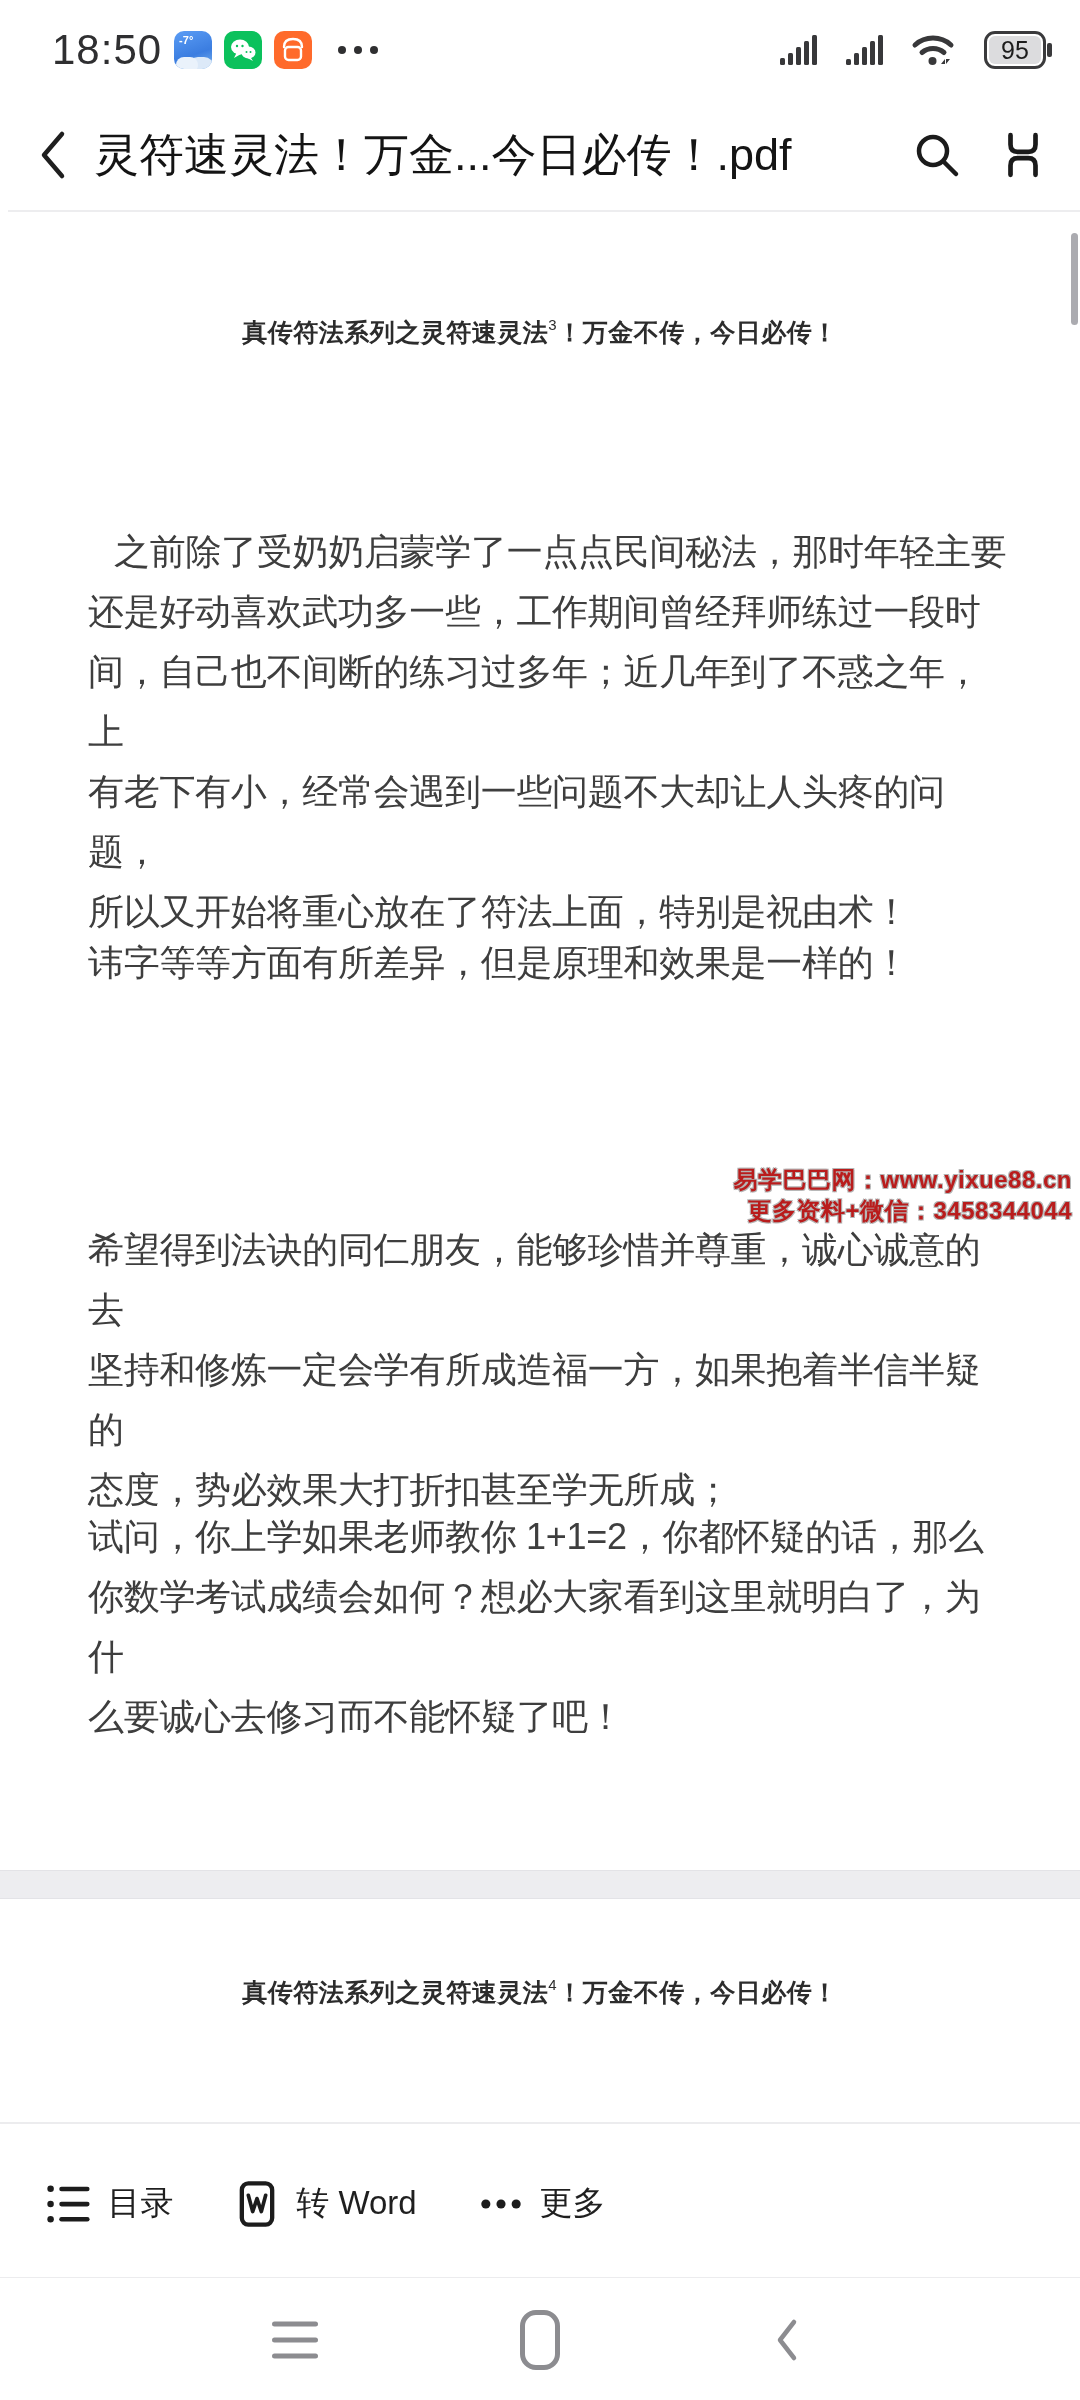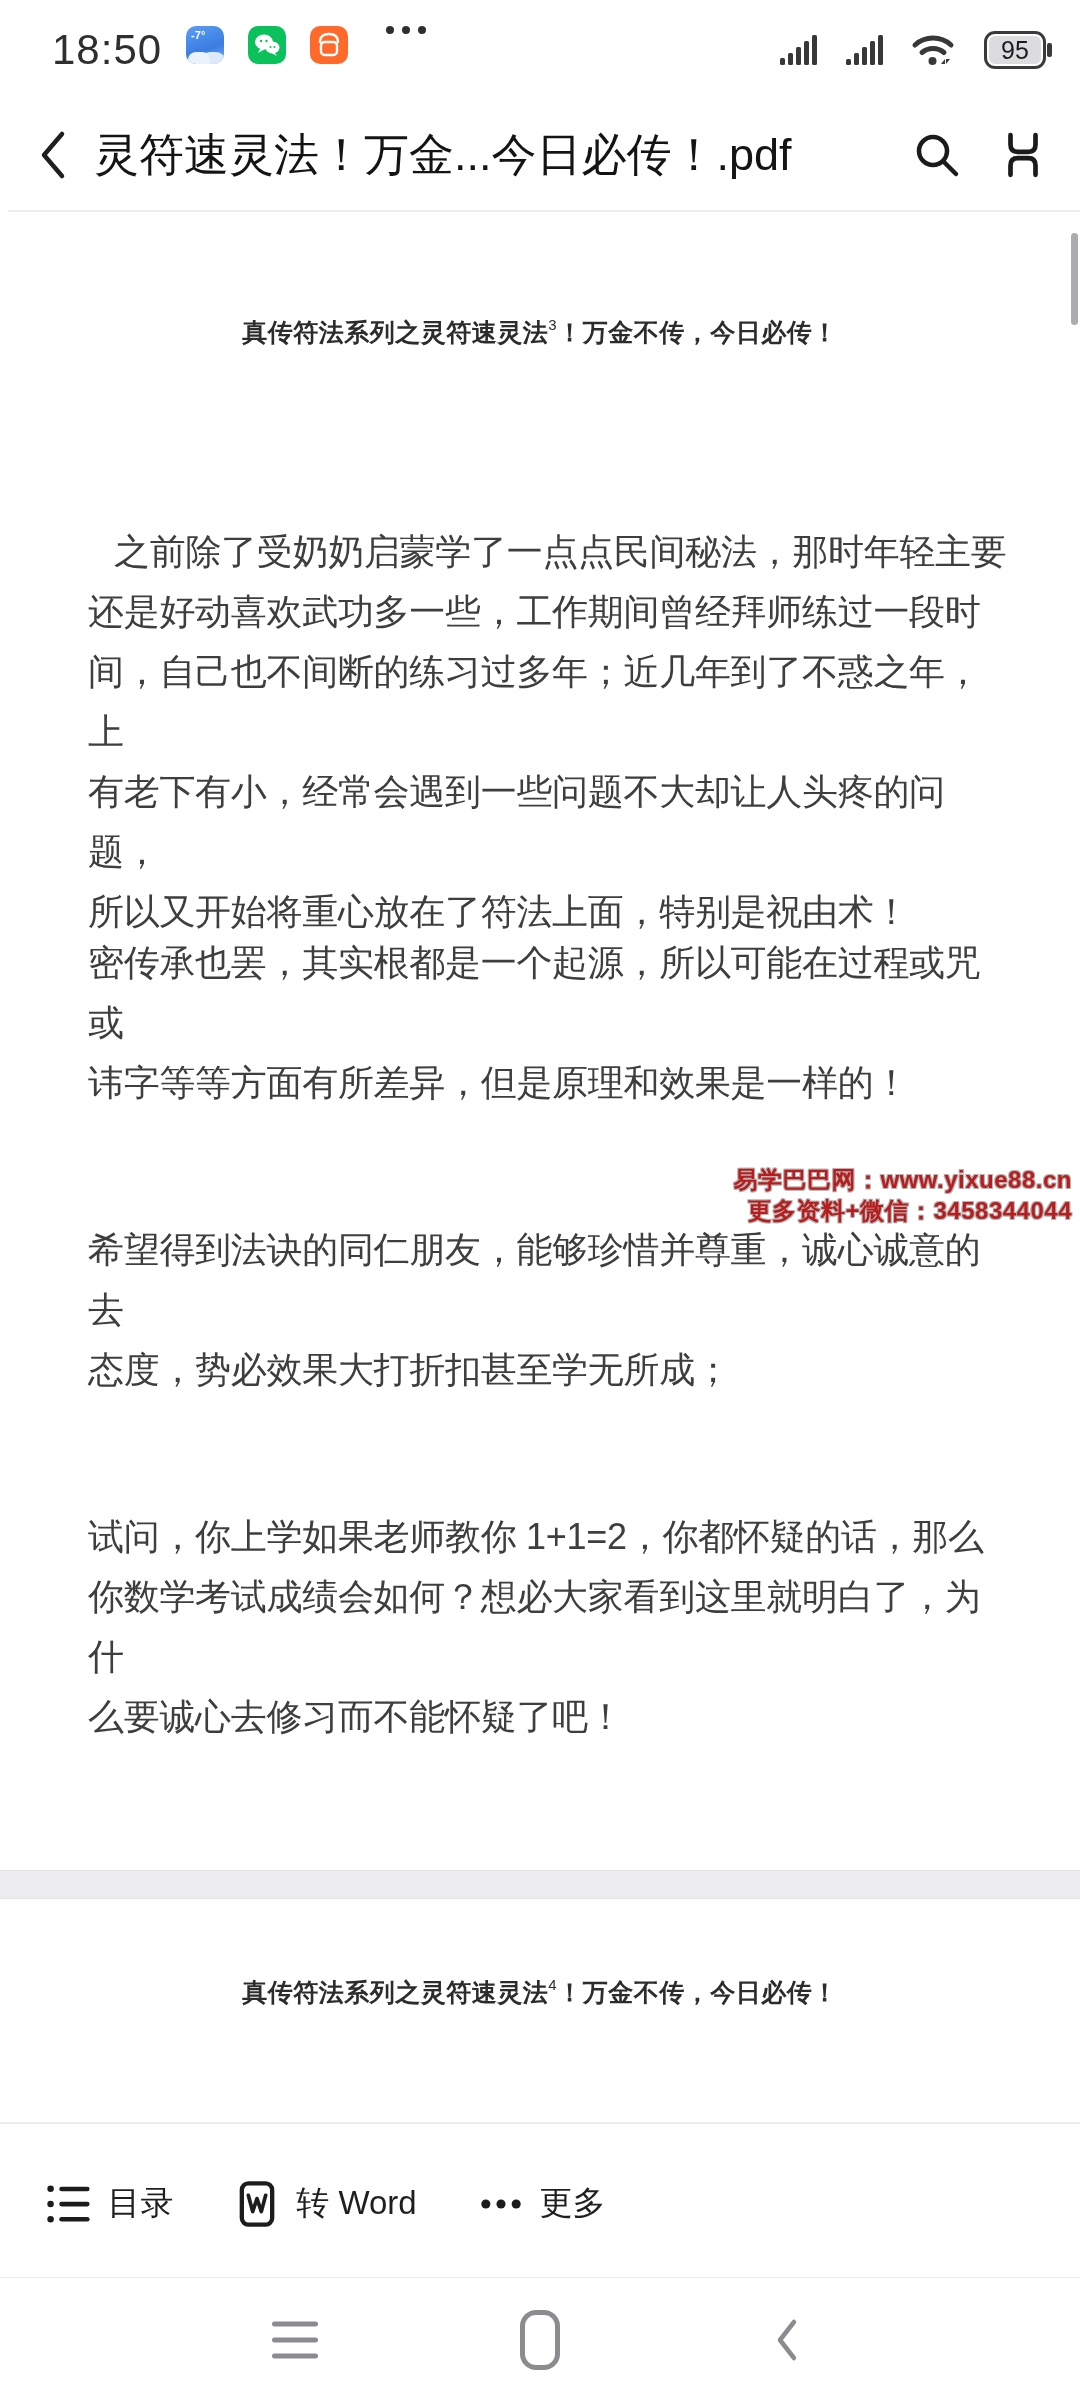--- a/index.html
+++ b/index.html
@@ -2,21 +2,21 @@
 <html><head>
 <meta charset="utf-8">
 <style>
   html,body{margin:0;padding:0;background:#fff;}
   .screen{position:relative;width:1080px;height:2400px;background:#fff;overflow:hidden;
           font-family:"Liberation Sans","DejaVu Sans",sans-serif;color:#222;}
 
   
   .status-bar{position:absolute;top:0;left:0;right:0;height:100px;display:flex;align-items:center;
               padding:0 34px 0 52px;box-sizing:border-box;background:#fff;}
-  .sb-left{display:flex;gap:24px;}
+  .sb-left{display:flex;align-items:center;gap:12px;}
   .sb-time{font-size:42px;color:#2f2f31;letter-spacing:1px;}
   .app-icon{width:38px;height:38px;border-radius:10px;position:relative;overflow:hidden;flex:0 0 auto;}
   .ai-weather{background:linear-gradient(160deg,#5b9df5 0%,#3b7de0 60%,#7ab4ef 100%);}
   .ai-weather .temp{position:absolute;top:3px;left:5px;font-size:11px;color:#fff;font-weight:bold;}
   .ai-weather .cloud{position:absolute;bottom:-4px;left:2px;width:22px;height:16px;background:#eaf2fb;
                      border-radius:10px;box-shadow:14px 2px 0 2px #dce9f8;}
   .ai-wechat{background:#0bc15c;display:flex;align-items:center;justify-content:center;}
   .ai-mistore{background:#ff6a2b;display:flex;align-items:center;justify-content:center;}
   .sb-dots{display:flex;gap:8px;margin-left:14px;}
   .sb-dots i{width:8px;height:8px;border-radius:50%;background:#2f2f31;}
@@ -164,31 +164,31 @@
 
     <div class="para p1">
       <div class="indent-1">之前除了受奶奶启蒙学了一点点民间秘法，那时年轻主要</div>
       <div>还是好动喜欢武功多一些，工作期间曾经拜师练过一段时</div>
       <div>间，自己也不间断的练习过多年；近几年到了不惑之年，上</div>
       <div>有老下有小，经常会遇到一些问题不大却让人头疼的问题，</div>
       <div>所以又开始将重心放在了符法上面，特别是祝由术！</div>
     </div>
 
     <div class="para p2">
-      <div>密传承也罢，其实根都是一个起源，所以可能在过程或咒或</div>
       <div>讳字等等方面有所差异，但是原理和效果是一样的！</div>
     </div>
 
     <div class="watermark">
       <div>易学巴巴网：www.yixue88.cn</div>
       <div>更多资料+微信：3458344044</div>
     </div>
 
     <div class="para p3">
       <div>希望得到法诀的同仁朋友，能够珍惜并尊重，诚心诚意的去</div>
+      <div>坚持和修炼一定会学有所成造福一方，如果抱着半信半疑的</div>
       <div>态度，势必效果大打折扣甚至学无所成；</div>
     </div>
 
     <div class="para p4">
       <div>试问，你上学如果老师教你 1+1=2，你都怀疑的话，那么</div>
       <div>你数学考试成绩会如何？想必大家看到这里就明白了，为什</div>
       <div>么要诚心去修习而不能怀疑了吧！</div>
     </div>
 
     <div class="page-separator"></div>

